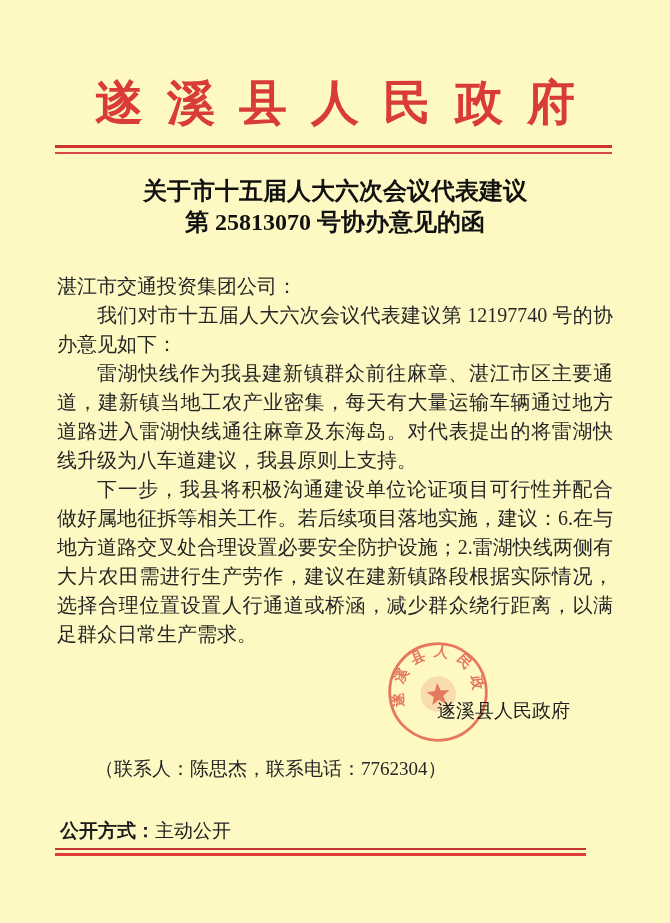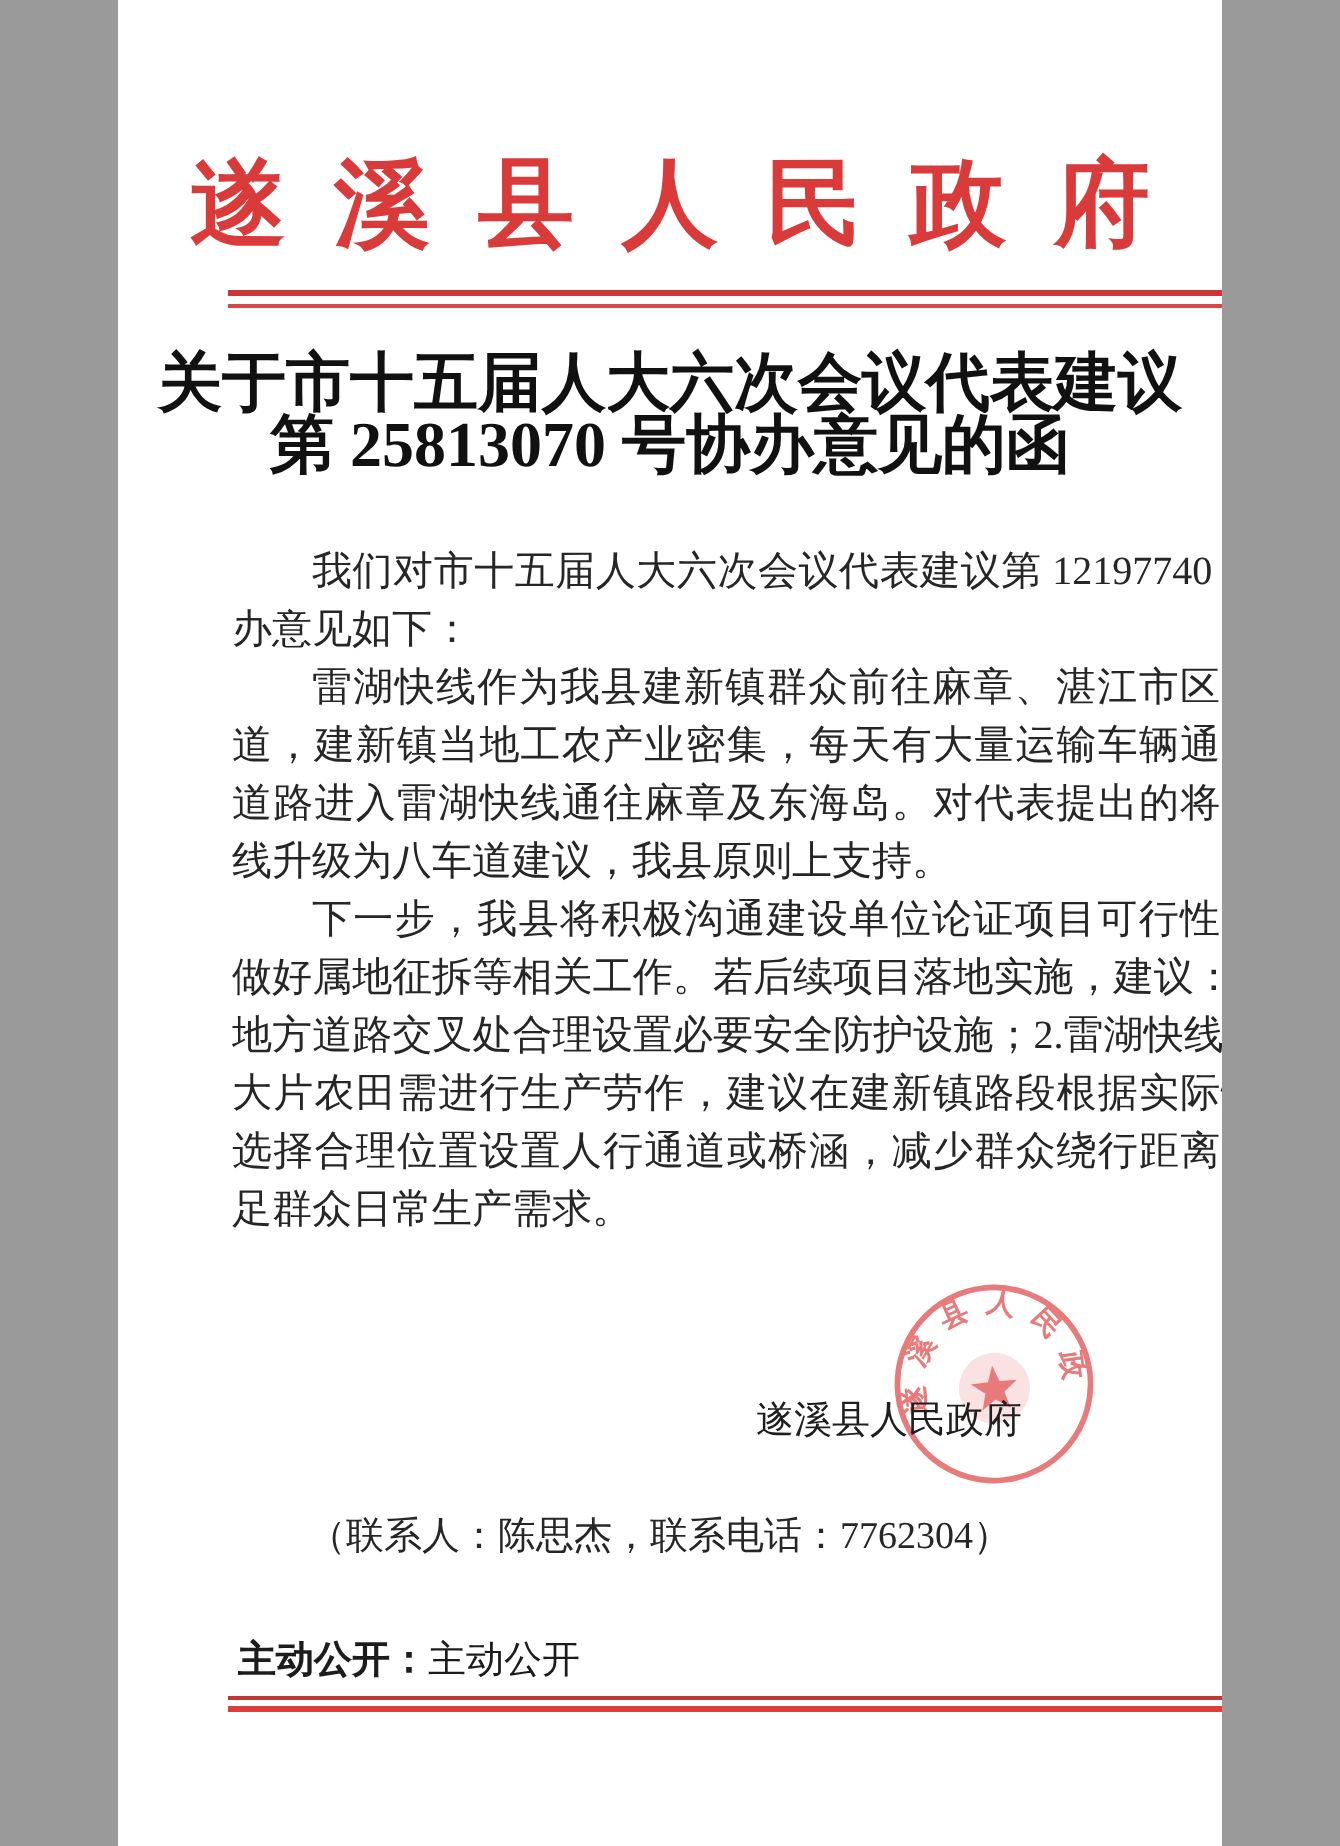--- a/index.html
+++ b/index.html
@@ -1,21 +1,21 @@
 <!DOCTYPE html>
 <html><head>
 <meta charset="utf-8">
 <title>Scanned Official Letter</title>
 <style>
   html,body{margin:0;padding:0;background:#9a9a9a;}
   .page{
     position:relative;
-    width:552px;height:923px;
+    width:670px;height:923px;
     margin:0 auto;
-    background:#ffffff;
+    background:#fef9c3;
     overflow:hidden;
     font-family:"Liberation Serif","DejaVu Serif",serif;
     color:#2a2a2a;
   }
   
   .agency-head{
     position:absolute;top:72px;left:0;right:0;
     text-align:center;
     font-size:48px;line-height:62px;
     font-weight:700;
@@ -26,21 +26,21 @@
   }
   .head-rule{
     position:absolute;top:145px;left:55px;width:557px;height:4px;
     border-top:3px solid #cf3434;
     border-bottom:2px solid #d94848;
   }
   
   .doc-title{
     position:absolute;top:176px;left:0;right:0;
     text-align:center;
-    font-size:32px;line-height:31px;
+    font-size:24px;line-height:31px;
     font-weight:700;
     color:#111;
   }
   
   .body-text{
     position:absolute;top:272px;left:57px;width:556px;
     font-size:20px;line-height:29px;
     text-align:justify;
     color:#262626;
   }
@@ -87,20 +87,21 @@
 
   <div class="agency-head">遂溪县人民政府</div>
   <div class="head-rule"></div>
 
   <div class="doc-title">
     <div>关于市十五届人大六次会议代表建议</div>
     <div>第 25813070 号协办意见的函</div>
   </div>
 
   <div class="body-text">
+    <p>湛江市交通投资集团公司：</p>
     <p class="indent">我们对市十五届人大六次会议代表建议第 12197740 号的协办意见如下：</p>
     <p class="indent">雷湖快线作为我县建新镇群众前往麻章、湛江市区主要通道，建新镇当地工农产业密集，每天有大量运输车辆通过地方道路进入雷湖快线通往麻章及东海岛。对代表提出的将雷湖快线升级为八车道建议，我县原则上支持。</p>
     <p class="indent">下一步，我县将积极沟通建设单位论证项目可行性并配合做好属地征拆等相关工作。若后续项目落地实施，建议：6.在与地方道路交叉处合理设置必要安全防护设施；2.雷湖快线两侧有大片农田需进行生产劳作，建议在建新镇路段根据实际情况，选择合理位置设置人行通道或桥涵，减少群众绕行距离，以满足群众日常生产需求。</p>
   </div>
 
   <div class="seal">
     <svg width="142" height="142" viewBox="0 0 200 200">
       <defs>
         <path id="sealArc" d="M 53 117 A 50 50 0 1 1 147 117" fill="none"></path>
       </defs>
@@ -115,18 +116,18 @@
 
   <div class="signature">
     <div class="sig-inner">
       <div>遂溪县人民政府</div>
     </div>
   </div>
 
   <div class="contact-line">（联系人：陈思杰，联系电话：7762304）</div>
 
   <div class="disclosure-line">
-    <span class="label">主动公开：</span><span>主动公开</span>
+    <span class="label">公开方式：</span><span>主动公开</span>
   </div>
 
   <div class="foot-rule"></div>
 
 </div>
 
 </body></html>

